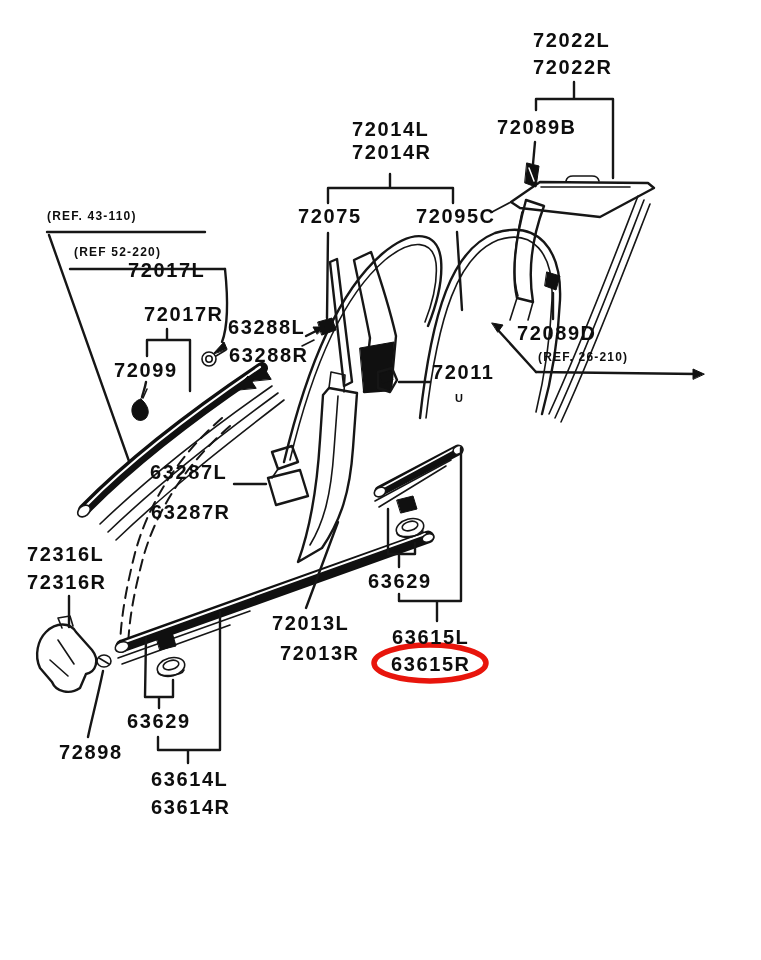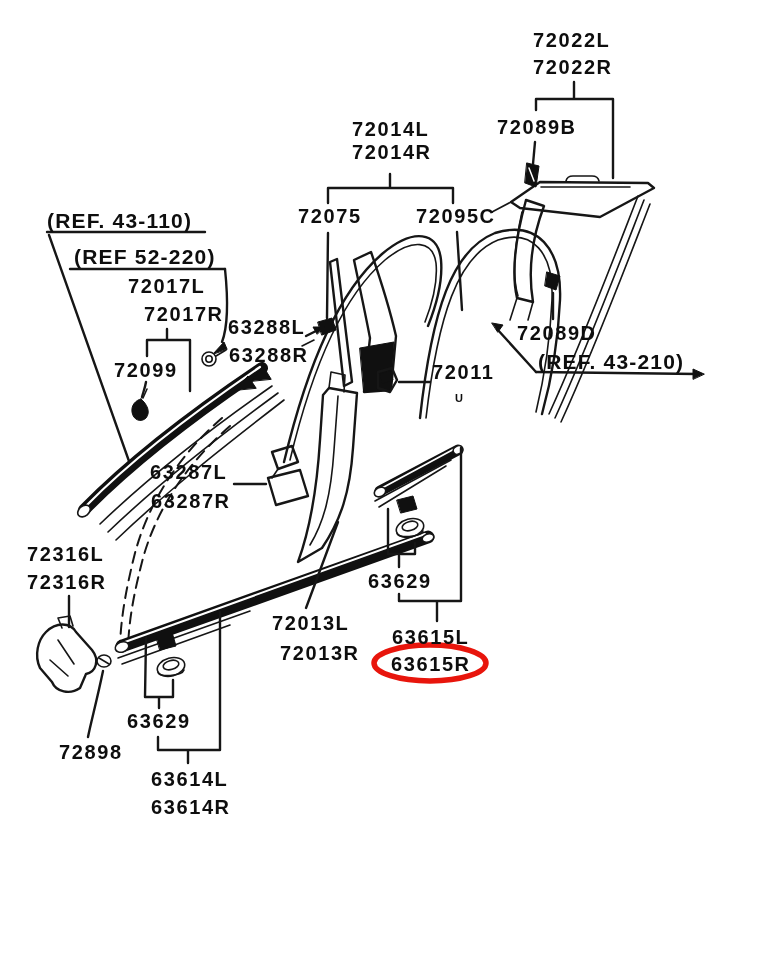--- a/index.html
+++ b/index.html
@@ -1,21 +1,21 @@
 <!DOCTYPE html>
 <html><head>
 <meta charset="utf-8">
 <style>
   html,body{margin:0;padding:0;background:#ffffff;}
   #page{position:relative;width:761px;height:870px;background:#ffffff;overflow:hidden;
         font-family:"Liberation Sans",sans-serif;}
   #art{position:absolute;left:0;top:0;width:761px;height:960px;}
   .lbl{position:absolute;font:700 20px "Liberation Sans",sans-serif;letter-spacing:1.6px;
        color:#0e0e0e;white-space:nowrap;line-height:1;}
-  .ref{font-size:21px;letter-spacing:1.2px;}
+  .ref{font-size:12px;letter-spacing:1.2px;}
   .tiny{font-size:11px;letter-spacing:0;}
   .code{font:700 12px "Liberation Mono",monospace;color:#4f4f4f;letter-spacing:1px;
         filter:blur(.3px);}
   svg *{stroke-linecap:round;stroke-linejoin:round;}
   .ln{stroke:#161616;stroke-width:2.4;fill:none;}
   .thin{stroke:#161616;stroke-width:1.6;fill:none;}
   .blk{fill:#101010;stroke:#101010;}
   .wht{fill:#ffffff;stroke:#161616;stroke-width:1.6;}
   .dash{stroke:#161616;stroke-width:2;fill:none;stroke-dasharray:11 7;}
 </style>
@@ -205,31 +205,31 @@
 
   <div class="lbl" style="left:533px;top:30px">72022L</div>
   <div class="lbl" style="left:533px;top:57px">72022R</div>
   <div class="lbl" style="left:497px;top:117px">72089B</div>
   <div class="lbl" style="left:352px;top:119px">72014L</div>
   <div class="lbl" style="left:352px;top:142px">72014R</div>
   <div class="lbl" style="left:298px;top:206px">72075</div>
   <div class="lbl" style="left:416px;top:206px">72095C</div>
   <div class="lbl ref" style="left:47px;top:210px">(REF. 43-110)</div>
   <div class="lbl ref" style="left:74px;top:246px">(REF 52-220)</div>
-  <div class="lbl" style="left:128px;top:276px">72017L</div>
+  <div class="lbl" style="left:128px;top:260px">72017L</div>
   <div class="lbl" style="left:144px;top:304px">72017R</div>
   <div class="lbl" style="left:228px;top:317px">63288L</div>
   <div class="lbl" style="left:229px;top:345px">63288R</div>
   <div class="lbl" style="left:114px;top:360px">72099</div>
   <div class="lbl" style="left:517px;top:323px">72089D</div>
-  <div class="lbl ref" style="left:538px;top:351px">(REF. 43-210)</div>
+  <div class="lbl ref" style="left:538px;top:351px">(REF. 26-210)</div>
   <div class="lbl" style="left:432px;top:362px">72011</div>
   <div class="lbl tiny" style="left:455px;top:393px">U</div>
   <div class="lbl" style="left:150px;top:462px">63287L</div>
-  <div class="lbl" style="left:151px;top:491px">63287R</div>
+  <div class="lbl" style="left:151px;top:502px">63287R</div>
   <div class="lbl" style="left:27px;top:544px">72316L</div>
   <div class="lbl" style="left:27px;top:572px">72316R</div>
   <div class="lbl" style="left:272px;top:613px">72013L</div>
   <div class="lbl" style="left:280px;top:643px">72013R</div>
   <div class="lbl" style="left:127px;top:711px">63629</div>
   <div class="lbl" style="left:59px;top:742px">72898</div>
   <div class="lbl" style="left:151px;top:769px">63614L</div>
   <div class="lbl" style="left:151px;top:797px">63614R</div>
   <div class="lbl" style="left:368px;top:571px">63629</div>
   <div class="lbl" style="left:392px;top:627px">63615L</div>

